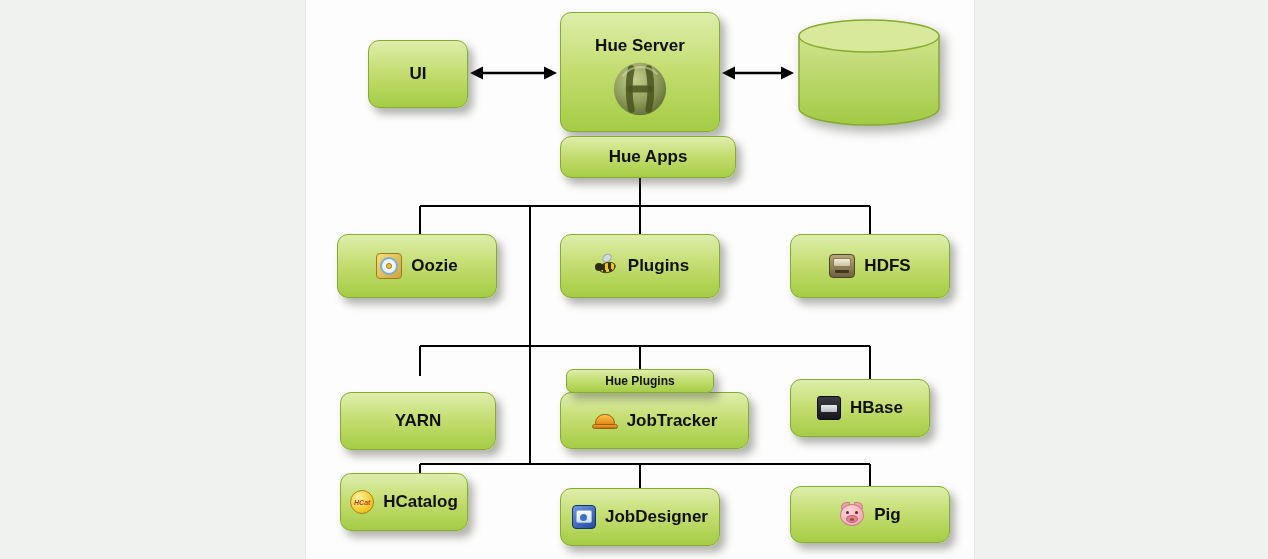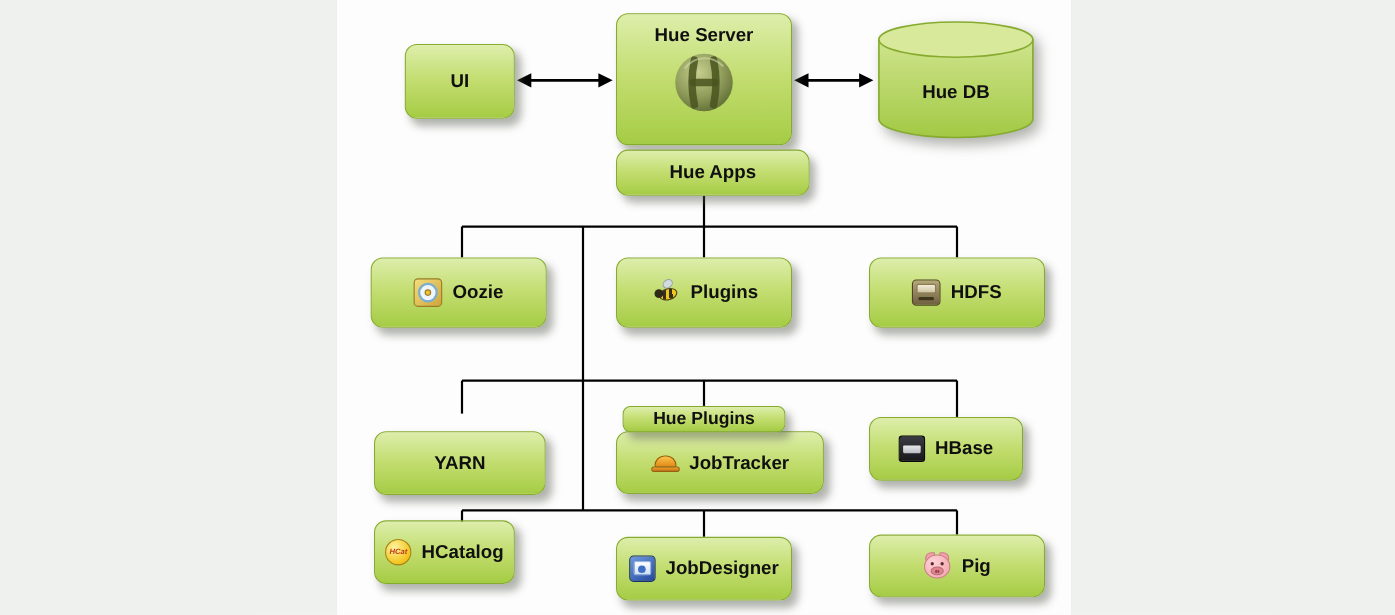--- a/index.html
+++ b/index.html
@@ -19,22 +19,22 @@
 
   .node {
     position:absolute;
     border:1px solid #86ab2f; border-radius:11px;
     background:linear-gradient(180deg,#ddeeab 0%, #c3dd70 48%, #a5cc45 100%);
     box-shadow:5px 6px 8px rgba(80,85,70,0.45);
     display:flex; align-items:center; justify-content:center; gap:9px;
     font-weight:bold; font-size:17px;
   }
   .node-label { white-space:nowrap; }
-  .node-server { flex-direction:column; justify-content:flex-start; padding-top:9px; gap:2px; }
-  .node-plugins { font-size:16px; border-radius:7px; z-index:2; }
+  .node-server { flex-direction:column; justify-content:flex-start; padding-top:23px; gap:2px; }
+  .node-plugins { font-size:12px; border-radius:7px; z-index:2; }
 
   .hue-logo { width:62px; height:62px; }
 
   .db { position:absolute; filter:drop-shadow(5px 6px 6px rgba(80,85,70,0.45)); }
   .db-label { position:absolute; left:0; right:0; top:58px; text-align:center; font-weight:bold; font-size:17px; }
 
   .icon { display:inline-block; position:relative; flex:0 0 auto; }
   .icon span { position:absolute; display:block; }
 
   
@@ -144,21 +144,20 @@
   <svg viewBox="0 0 146 114" width="146" height="114">
     <defs>
       <linearGradient id="cyl" x1="0" y1="0" x2="0" y2="1">
         <stop offset="0%" stop-color="#cfe48d"></stop>
         <stop offset="100%" stop-color="#a2c944"></stop>
       </linearGradient>
     </defs>
     <path d="M3 20 v72 a70 17 0 0 0 140 0 v-72" fill="url(#cyl)" stroke="#86ab2f" stroke-width="1.5"></path>
     <ellipse cx="73" cy="20" rx="70" ry="16" fill="#d8e99b" stroke="#86ab2f" stroke-width="1.5"></ellipse>
   </svg>
-  <span class="db-label">Hue DB</span>
 </div>
 
 <div class="node" style="left:560px;top:136px;width:176px;height:42px">
   <span class="node-label">Hue Apps</span>
 </div>
 
 <div class="node" style="left:337px;top:234px;width:160px;height:64px">
   <span class="icon icon-oozie">
     <span class="oozie-ring"></span>
     <span class="oozie-dot"></span>

